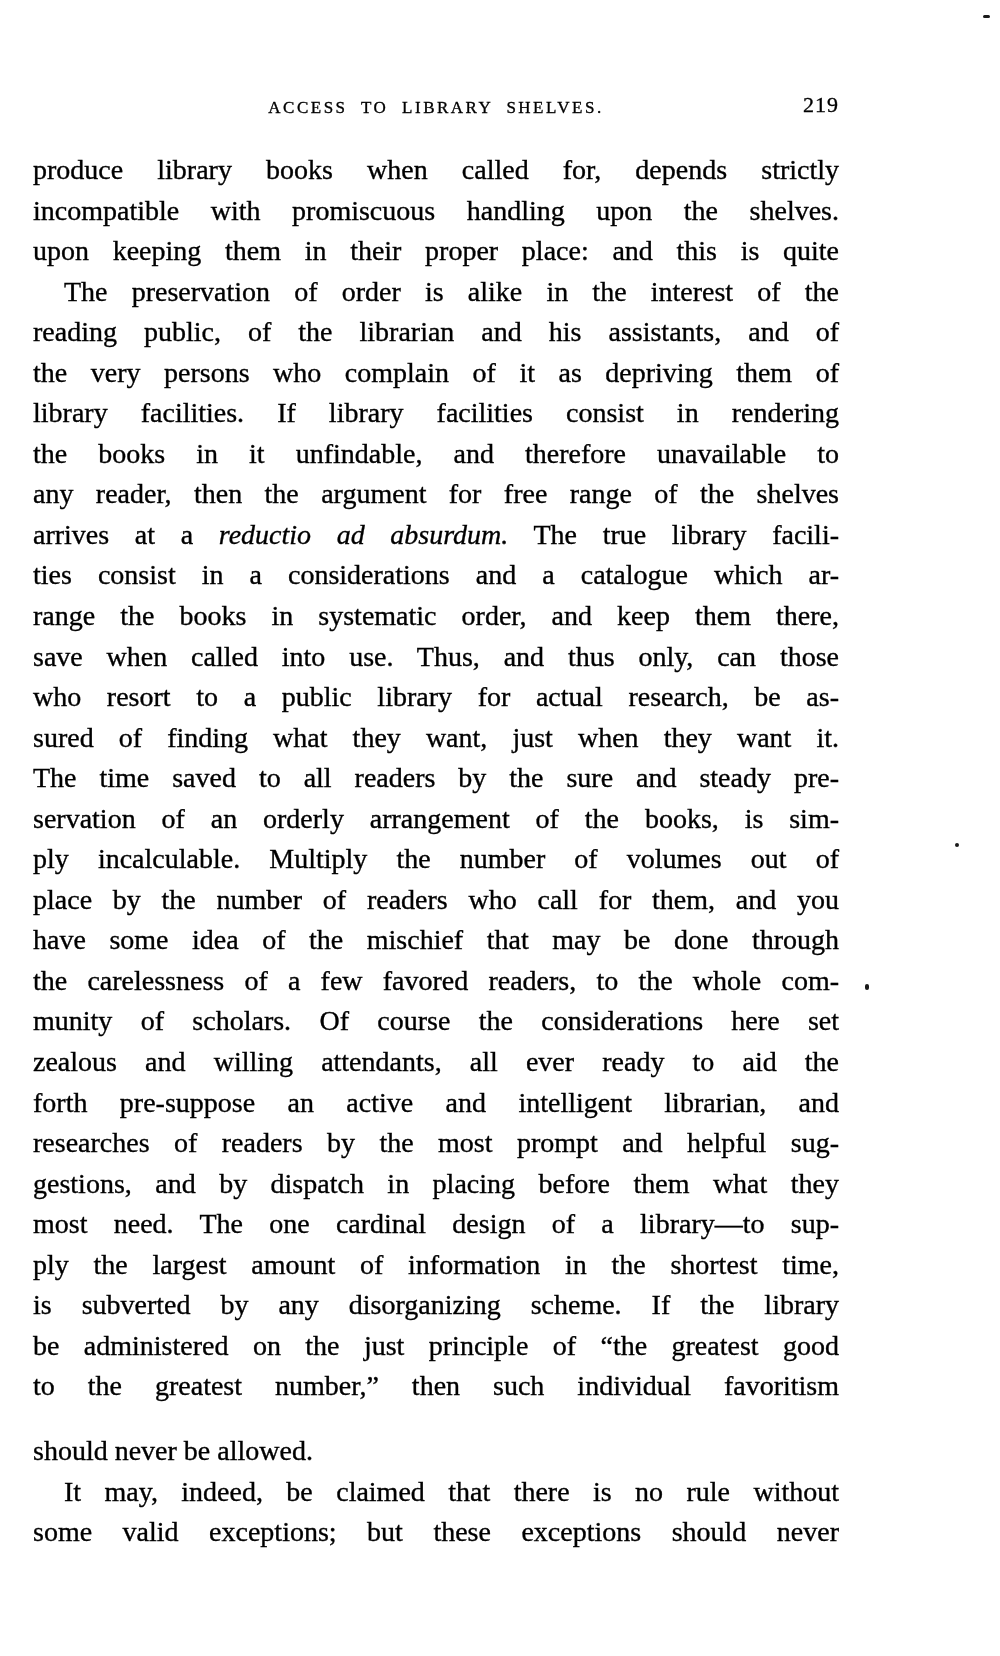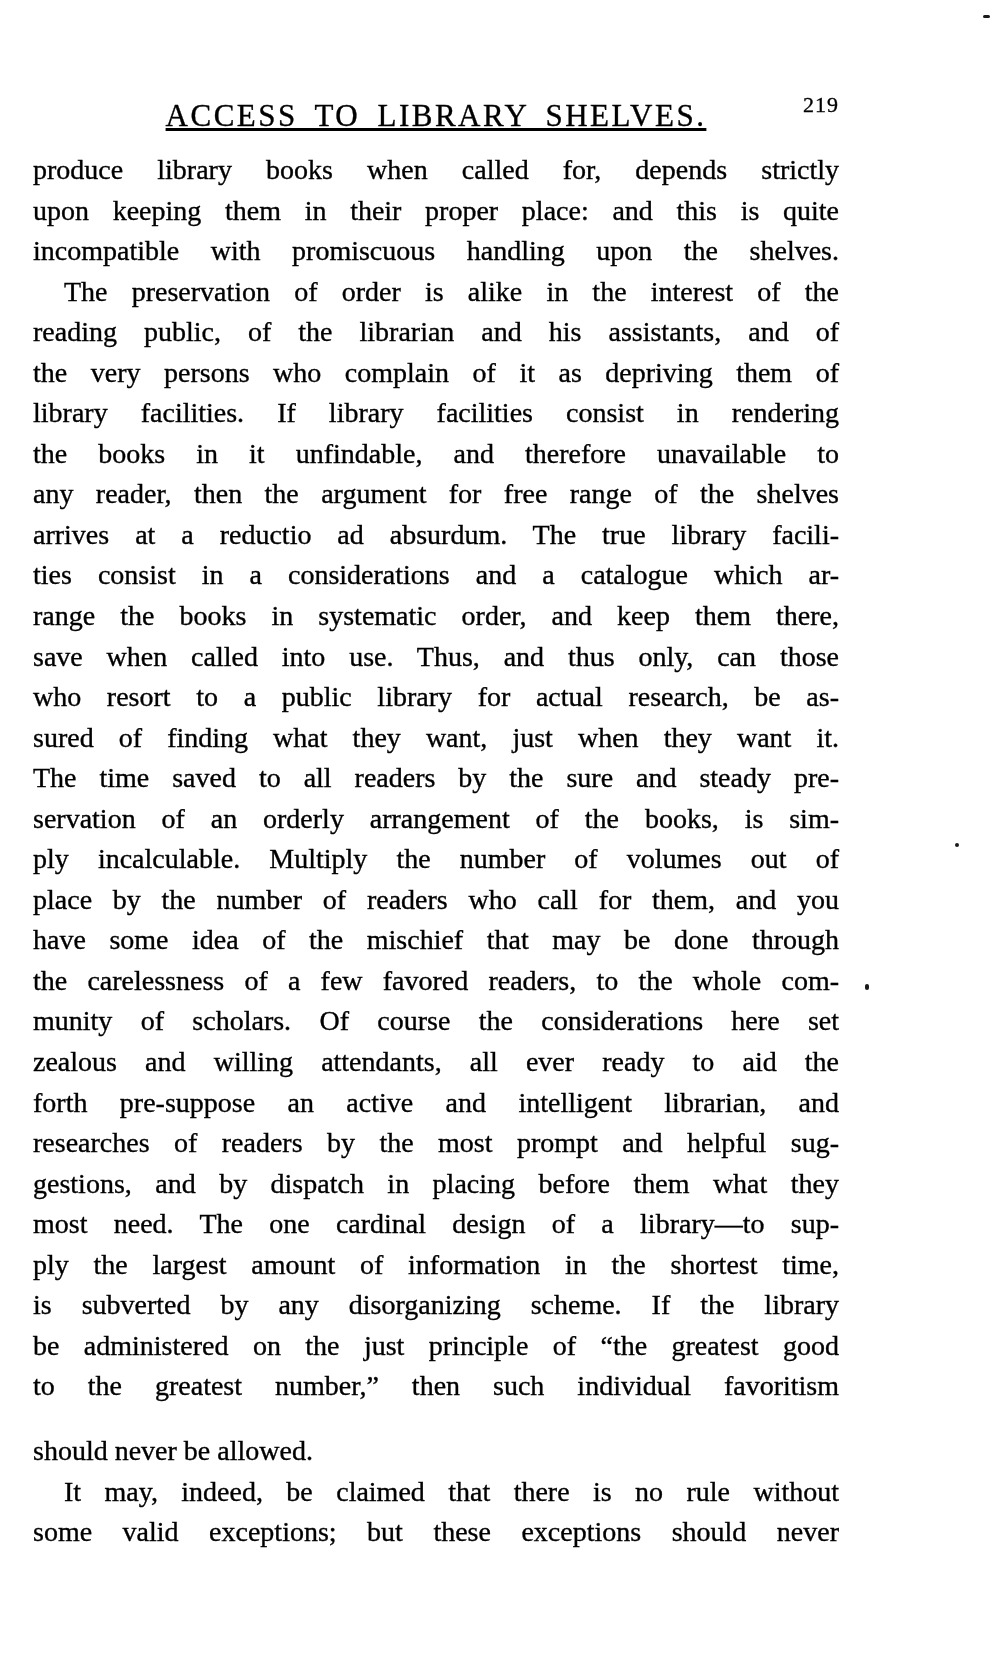--- a/index.html
+++ b/index.html
@@ -23,24 +23,23 @@
     left: 33px;
     width: 806px;
     height: 40px;
   }
   .head-title {
     position: absolute;
     left: 0;
     right: 0;
     top: 4px;
     text-align: center;
-    font-size: 31px;
+    font-size: 17px;
     letter-spacing: 2.5px;
     word-spacing: 7px;
-    text-decoration: underline;
   }
   .page-number {
     position: absolute;
     right: 0;
     top: -2px;
     font-size: 22px;
     letter-spacing: 1px;
   }
   .body-text {
     position: absolute;
@@ -59,20 +58,21 @@
   }
   .line.indent {
     text-indent: 31px;
   }
   .line.short {
     text-align: left;
     text-align-last: left;
     margin-top: 24px;
   }
   .italic {
+    font-style: italic;
   }
   .artifact {
     position: absolute;
     background: #1a1a1a;
     border-radius: 2px;
   }
   .artifact.a1 { top: 15px;  left: 983px; width: 7px; height: 3px; }
   .artifact.a2 { top: 843px; left: 955px; width: 4px; height: 4px; }
   .artifact.a3 { top: 984px; left: 865px; width: 4px; height: 6px; }
 </style>
@@ -81,22 +81,22 @@
 
 <div class="page">
 
   <div class="running-head">
     <div class="head-title">ACCESS TO LIBRARY SHELVES.</div>
     <div class="page-number">219</div>
   </div>
 
   <div class="body-text">
     <div class="line">produce library books when called for, depends strictly</div>
+    <div class="line">incompatible with promiscuous handling upon the shelves.</div>
     <div class="line">upon keeping them in their proper place: and this is quite</div>
-    <div class="line">incompatible with promiscuous handling upon the shelves.</div>
     <div class="line indent">The preservation of order is alike in the interest of the</div>
     <div class="line">reading public, of the librarian and his assistants, and of</div>
     <div class="line">the very persons who complain of it as depriving them of</div>
     <div class="line">library facilities.  If library facilities consist in rendering</div>
     <div class="line">the books in it unfindable, and therefore unavailable to</div>
     <div class="line">any reader, then the argument for free range of the shelves</div>
     <div class="line"><span>arrives at a </span><span class="italic">reductio ad absurdum.</span><span>  The true library facili-</span></div>
     <div class="line">ties consist in a considerations and a catalogue which ar-</div>
     <div class="line">range the books in systematic order, and keep them there,</div>
     <div class="line">save when called into use.  Thus, and thus only, can those</div>

